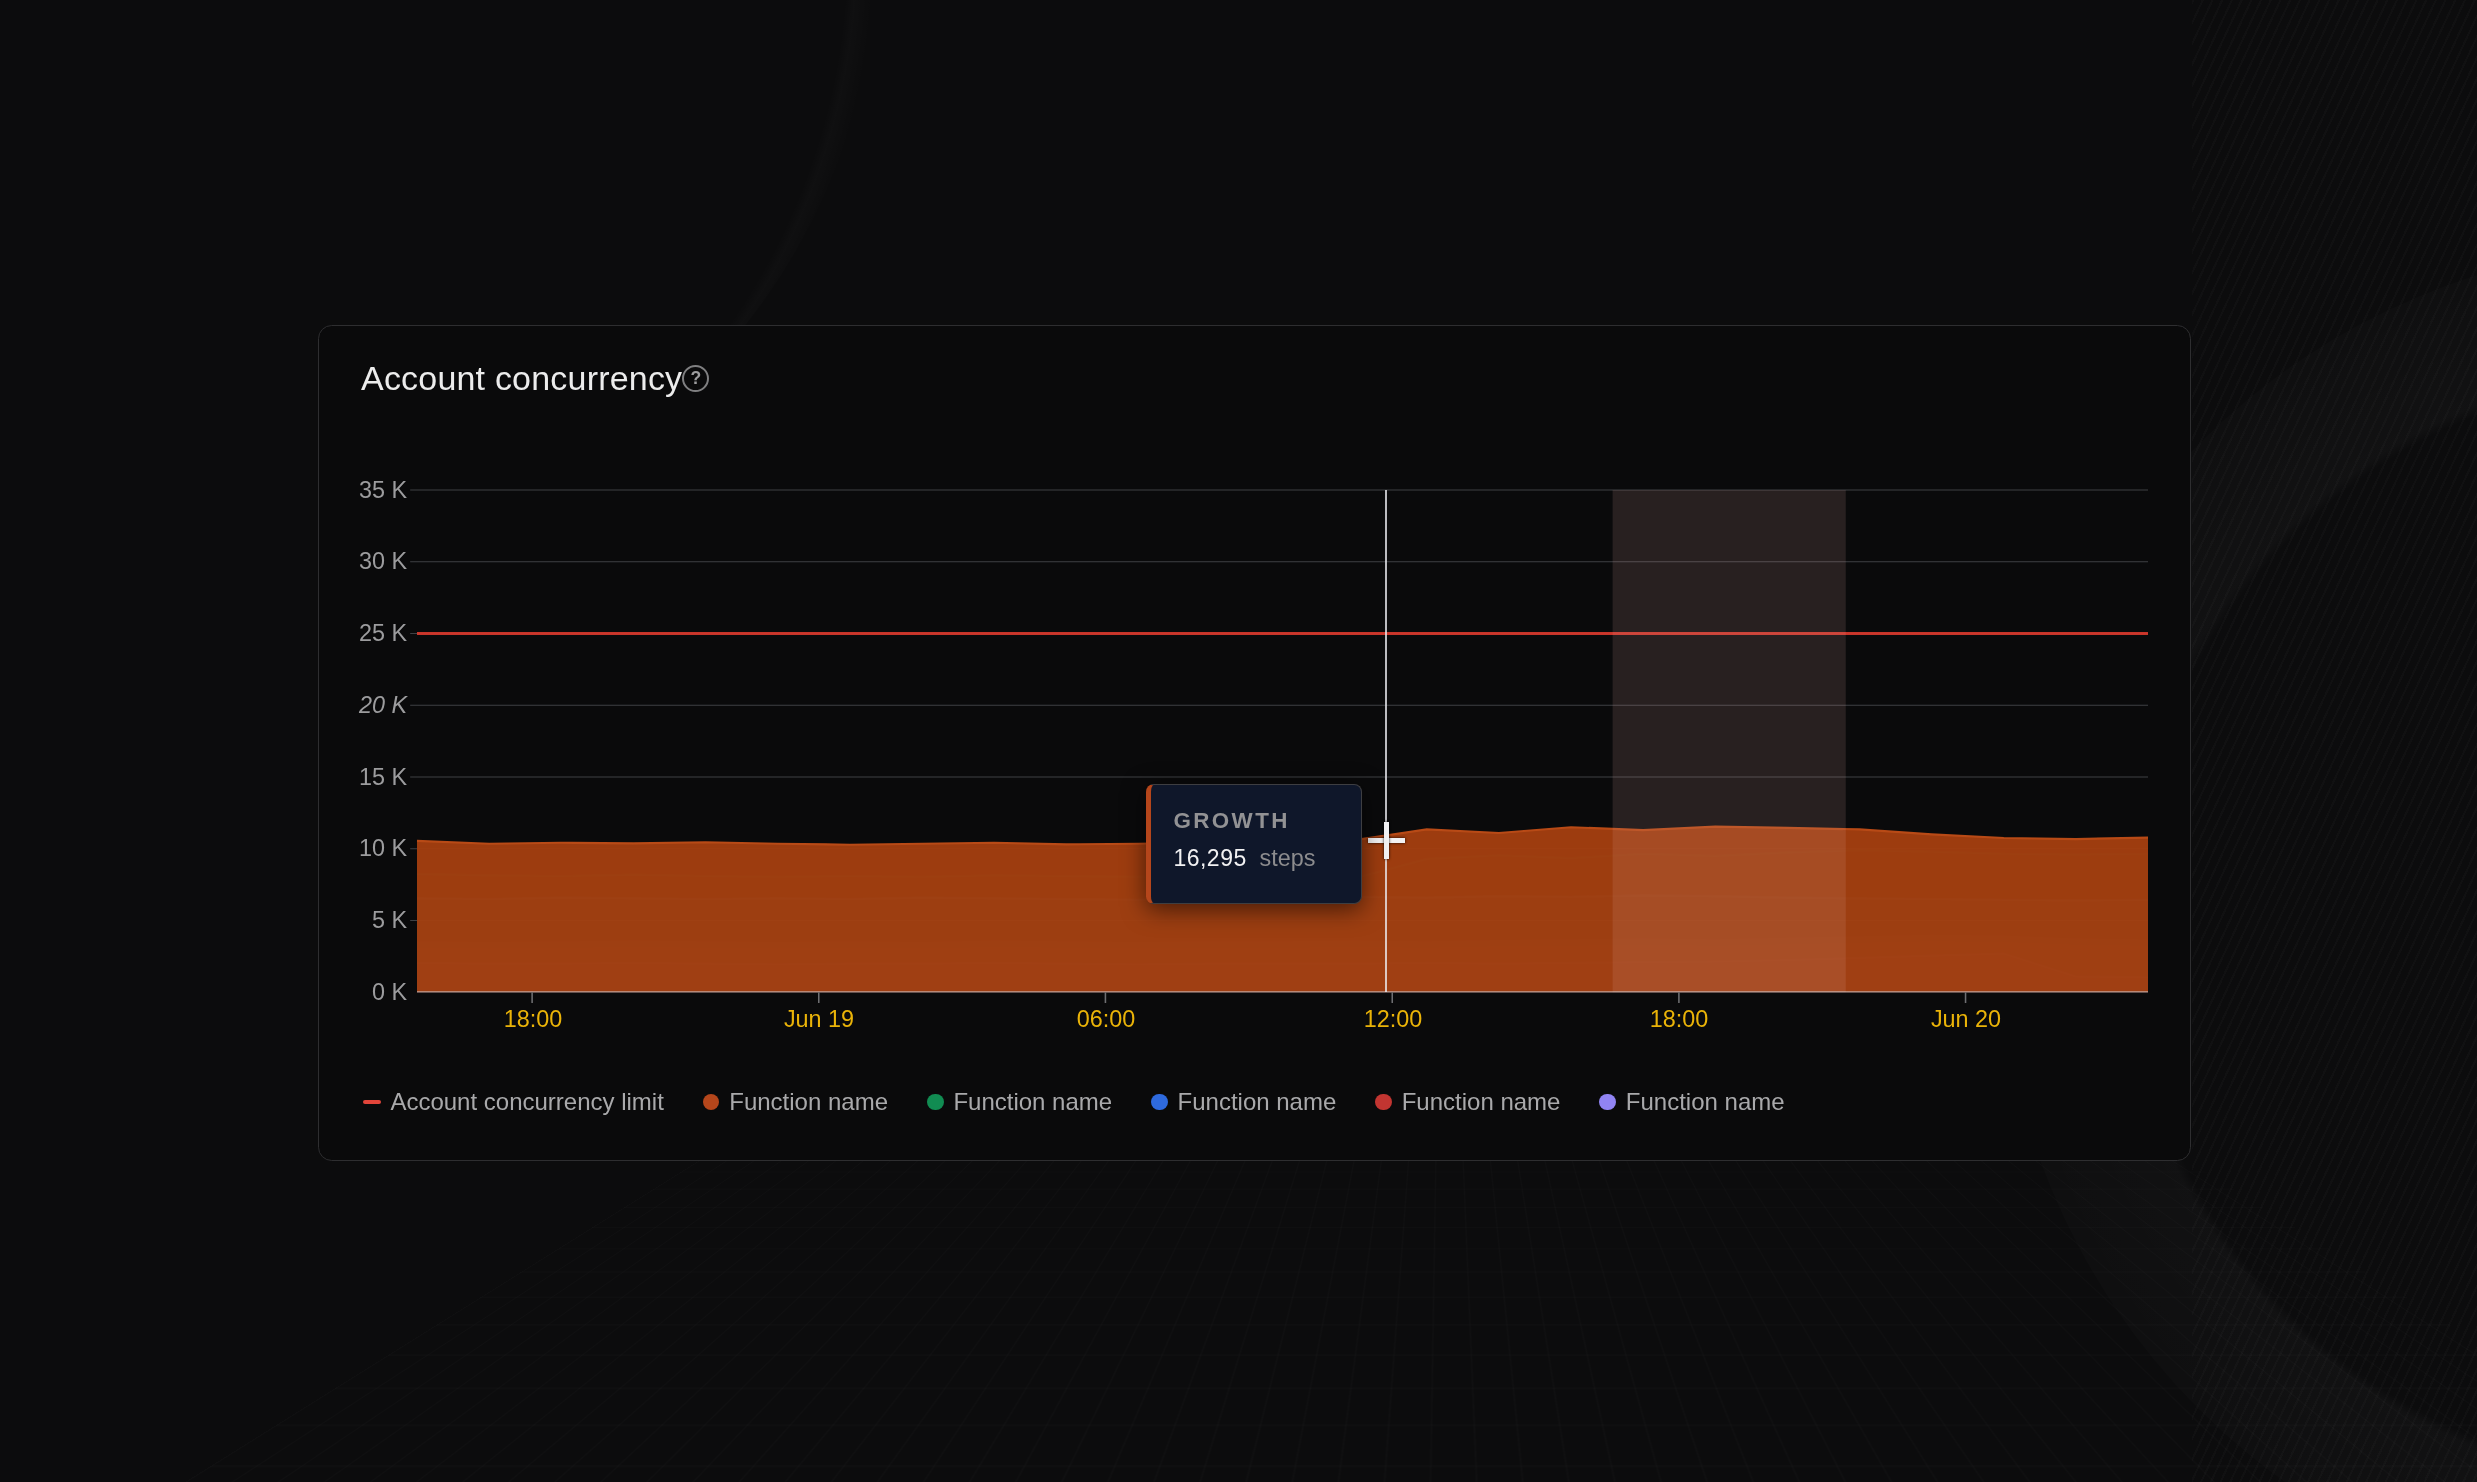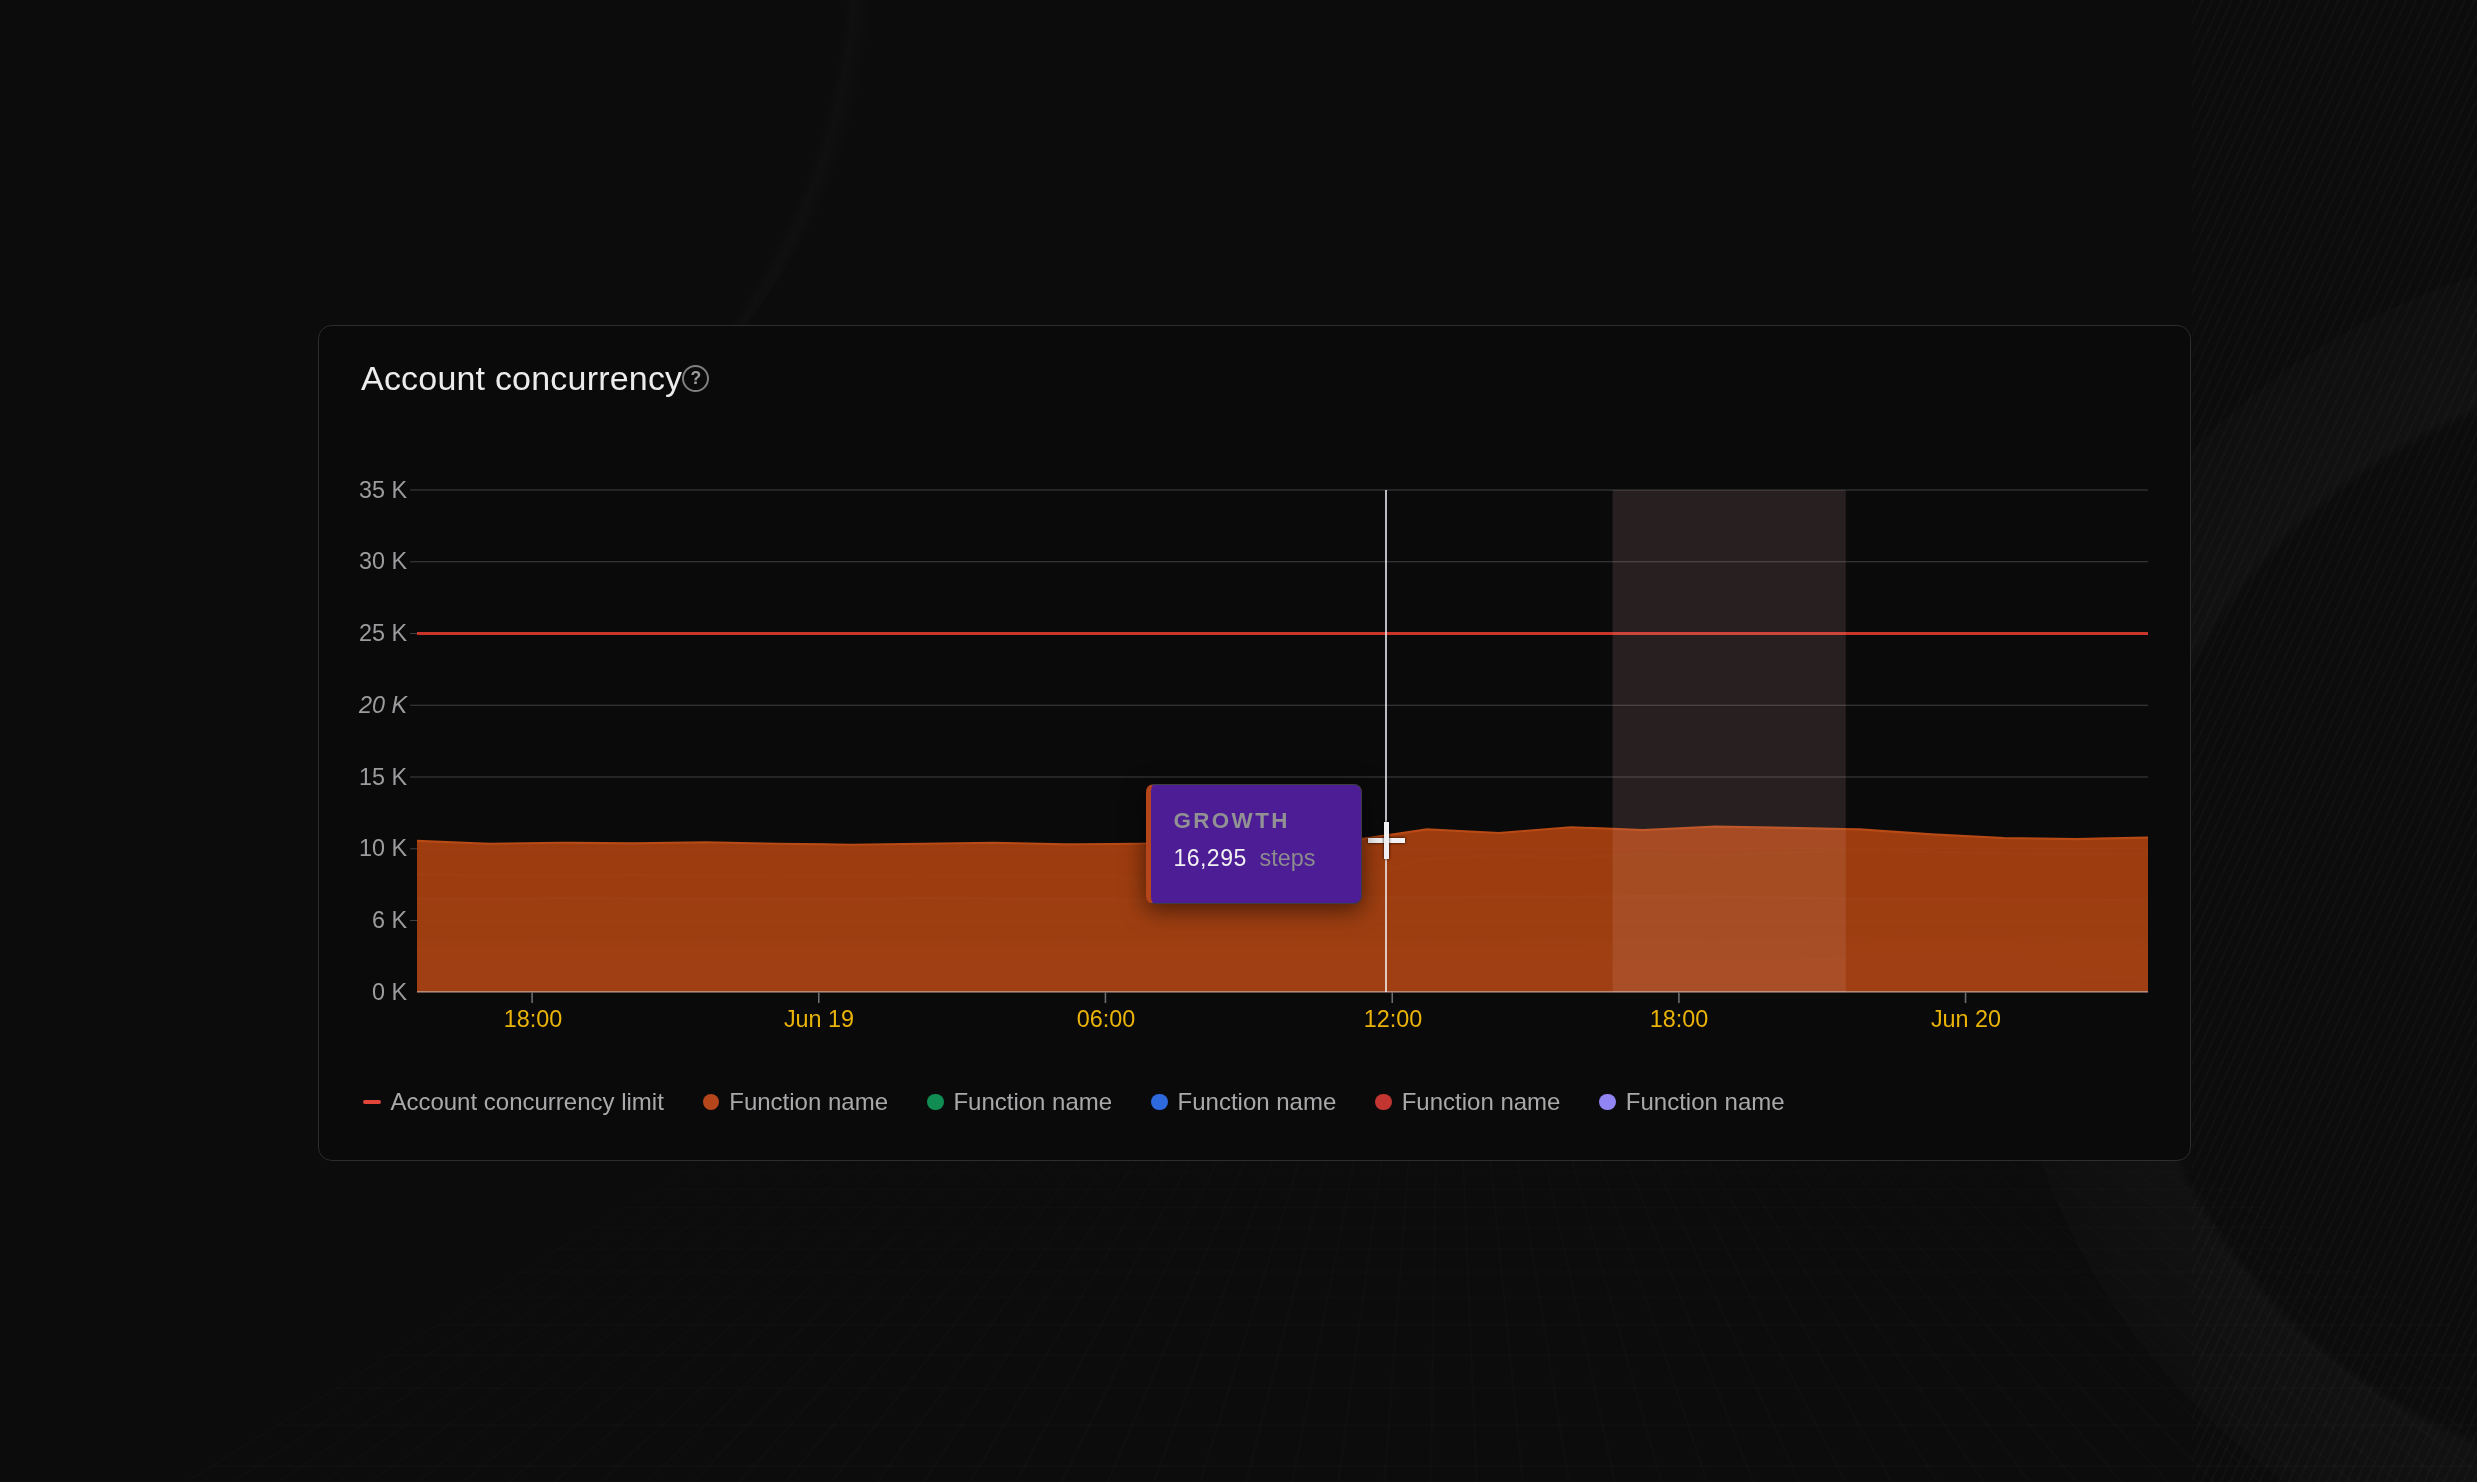--- a/index.html
+++ b/index.html
@@ -45,21 +45,21 @@
   .crosshair-line{position:absolute;left:1386px;top:490px;width:2px;height:502px;
     background:rgba(238,238,243,0.78);transform:translateX(-1px);}
   .cursor-plus{position:absolute;left:1386px;top:840px;width:0;height:0;}
   .cursor-plus::before,.cursor-plus::after{content:"";position:absolute;background:#f2f2f4;
     box-shadow:0 0 2.9px rgba(0,0,0,0.9);}
   .cursor-plus::before{left:-18.5px;top:-2.4px;width:37px;height:4.9px;}
   .cursor-plus::after{left:-2.4px;top:-18.5px;width:4.9px;height:37px;}
 
   
   .tooltip{position:absolute;left:1146px;top:784px;width:216px;height:120px;box-sizing:border-box;
-    background:#4c1d95;border:1px solid #3e3e41;border-left:5.9px solid #b5461b;border-radius:7.8px;
+    background:#0f172a;border:1px solid #3e3e41;border-left:5.9px solid #b5461b;border-radius:7.8px;
     box-shadow:0 5.9px 23.4px rgba(0,0,0,0.55);padding:23.4px 0 0 22.4px;}
   .tooltip-label{color:#929294;font-size:22.4px;font-weight:700;letter-spacing:2.4px;}
   .tooltip-value-row{margin-top:10.7px;display:flex;align-items:baseline;gap:12.7px;}
   .tooltip-value{color:#f1f1f2;font-size:23px;font-weight:500;letter-spacing:0.5px;}
   .tooltip-unit{color:#8c8c8e;font-size:23.4px;}
 </style>
 </head>
 <body>
 
 <div class="page">
@@ -107,21 +107,21 @@
       <line x1="1587.915" y1="515" x2="1587.915" y2="526" stroke="#6f6f72" stroke-width="1.6"></line>
     </svg>
 
   <div id="y-labels">
       <div class="y-label" style="left: 339px; top: 490px;">35 K</div>
       <div class="y-label" style="left: 339px; top: 561px;">30 K</div>
       <div class="y-label" style="left: 339px; top: 633px;">25 K</div>
       <div class="y-label" style="left: 339px; top: 705px; font-style: italic;">20 K</div>
       <div class="y-label" style="left: 339px; top: 777px;">15 K</div>
       <div class="y-label" style="left: 339px; top: 848px;">10 K</div>
-      <div class="y-label" style="left: 339px; top: 920px;">6 K</div>
+      <div class="y-label" style="left: 339px; top: 920px;">5 K</div>
       <div class="y-label" style="left: 339px; top: 992px;">0 K</div>
     </div>
   <div id="x-labels">
       <div class="x-label" style="left: 533px; top: 1006px;">18:00</div>
       <div class="x-label" style="left: 819px; top: 1006px;">Jun 19</div>
       <div class="x-label" style="left: 1106px; top: 1006px;">06:00</div>
       <div class="x-label" style="left: 1393px; top: 1006px;">12:00</div>
       <div class="x-label" style="left: 1679px; top: 1006px;">18:00</div>
       <div class="x-label" style="left: 1966px; top: 1006px;">Jun 20</div>
     </div>

